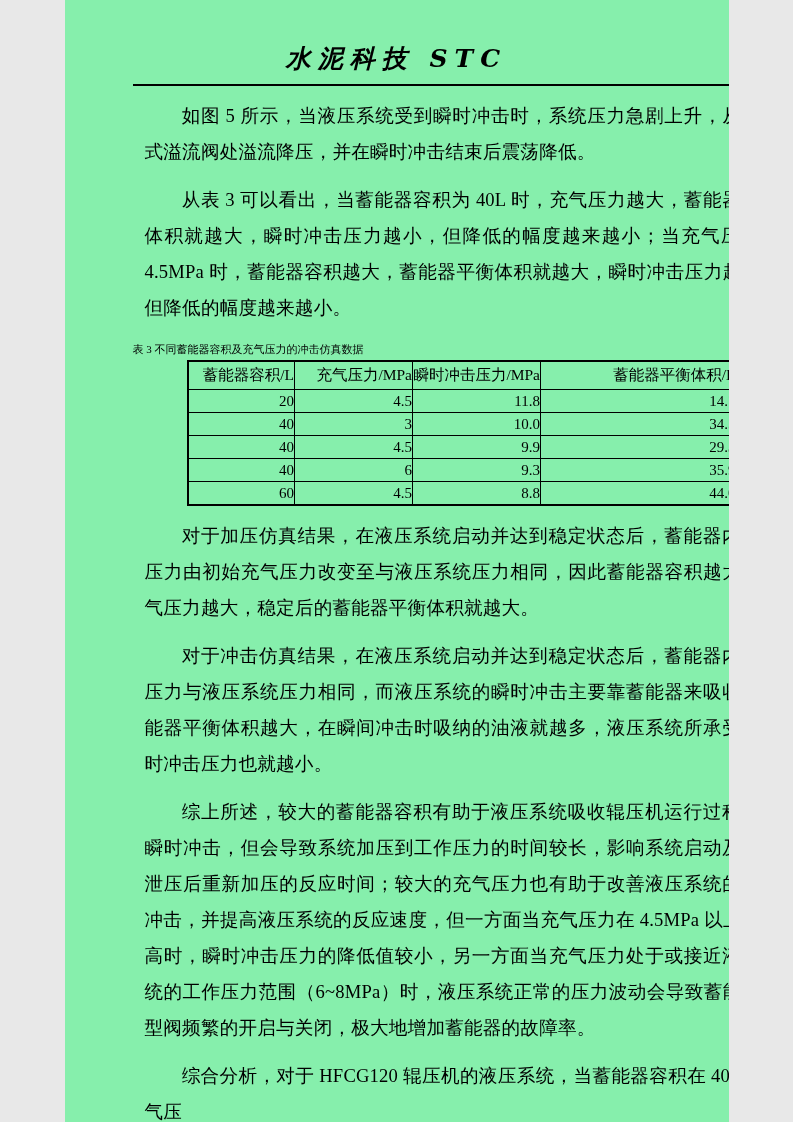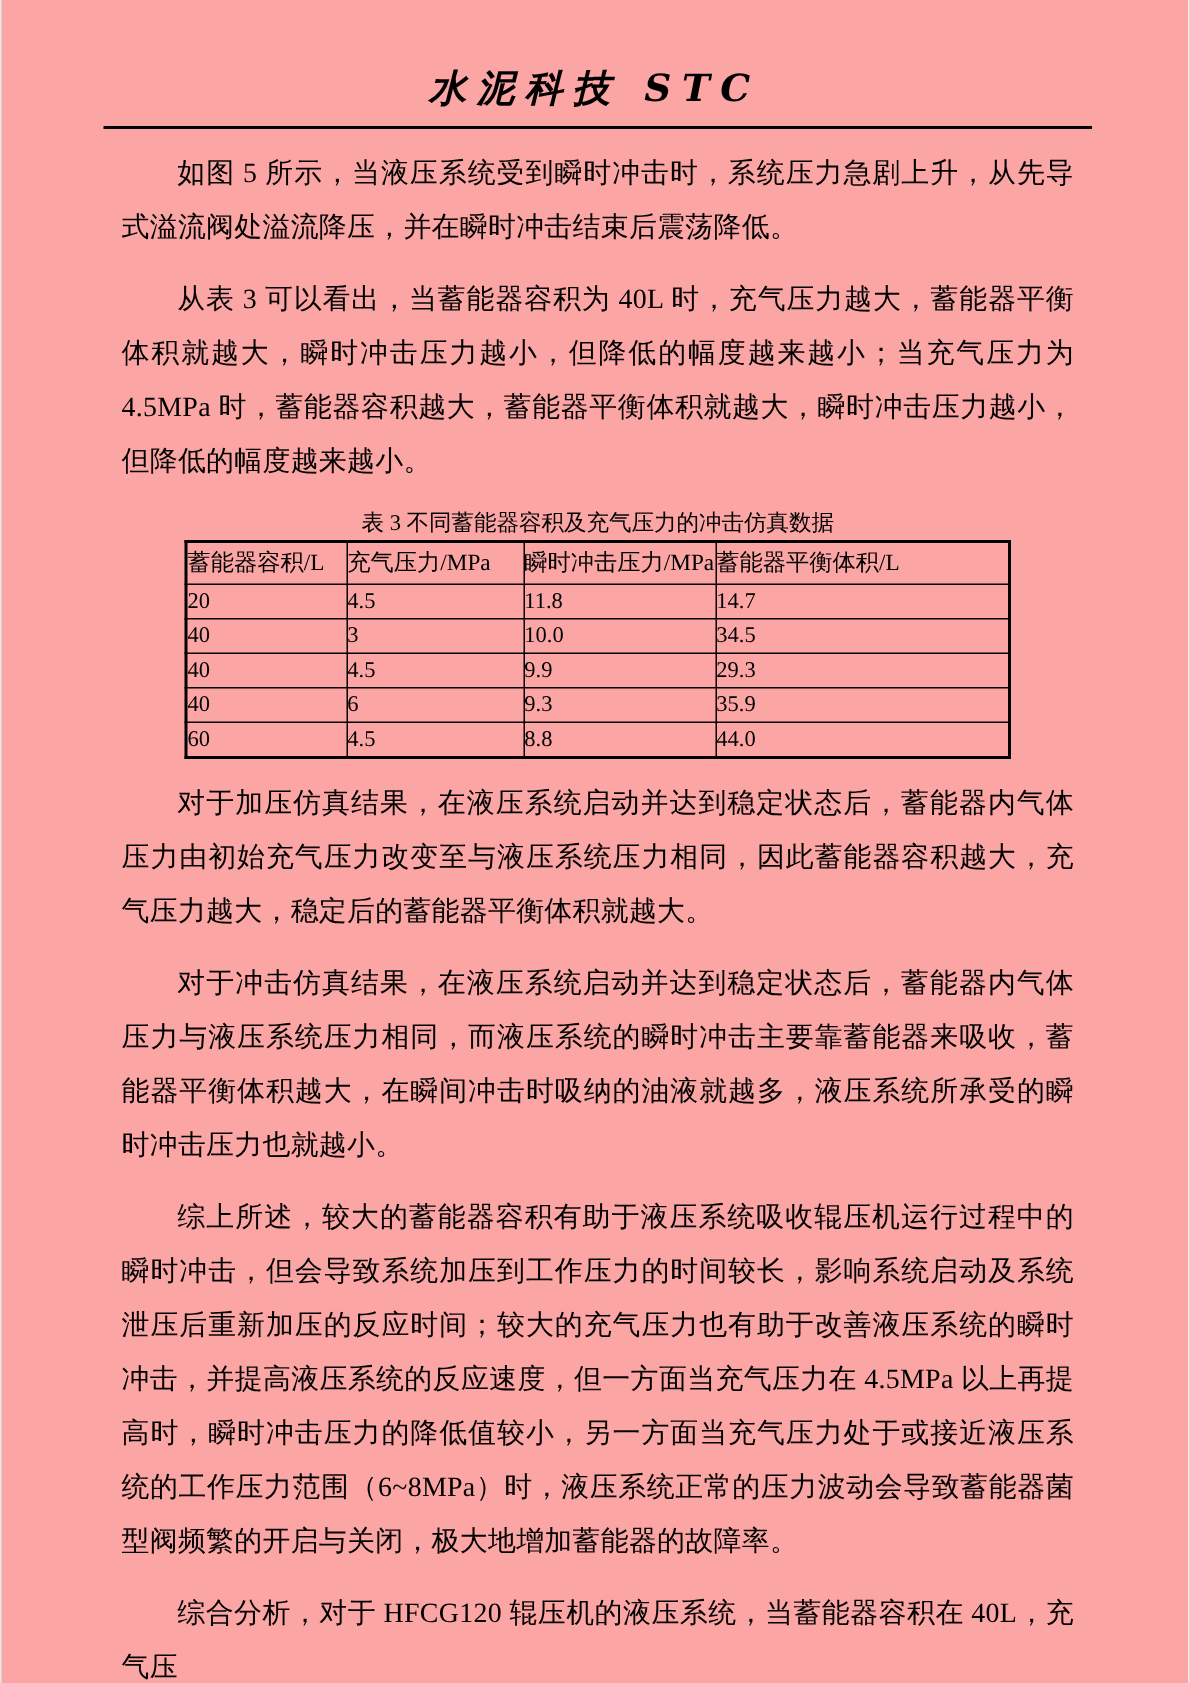--- a/index.html
+++ b/index.html
@@ -1,20 +1,20 @@
 <!DOCTYPE html>
 <html><head>
 <meta charset="utf-8">
 <style>
   html, body { margin: 0; padding: 0; background: #e8e8e8; }
   .page {
     position: relative;
-    width: 791px;
+    width: 664px;
     height: 1122px;
-    background: #fca5a5;
+    background: #86efac;
     margin: 0 auto;
     overflow: hidden;
     color: #000;
     font-family: "Liberation Serif", "DejaVu Serif", serif;
   }
   .page-inner {
     padding-top: 44px;
   }
   .journal-title {
     text-align: center;
@@ -36,35 +36,35 @@
   }
   .body-text p {
     margin: 12px;
     font-size: 18.6px;
     line-height: 36px;
     text-align: justify;
     text-indent: 2em;
     letter-spacing: 0.2px;
   }
   .table-caption {
-    text-align: center;
-    font-size: 15px;
+    text-align: left;
+    font-size: 11px;
     line-height: 22px;
     margin-top: 1px;
   }
   table.sim-table {
     border-collapse: collapse;
     margin: 0 auto;
     width: 549px;
     table-layout: fixed;
     border: 2px solid #000;
   }
   table.sim-table th, table.sim-table td {
     border: 1px solid #000;
-    text-align: left;
+    text-align: right;
     vertical-align: middle;
     padding: 0;
     font-weight: normal;
   }
   table.sim-table th {
     height: 27px;
     font-size: 15.5px;
   }
   table.sim-table td {
     height: 22px;

